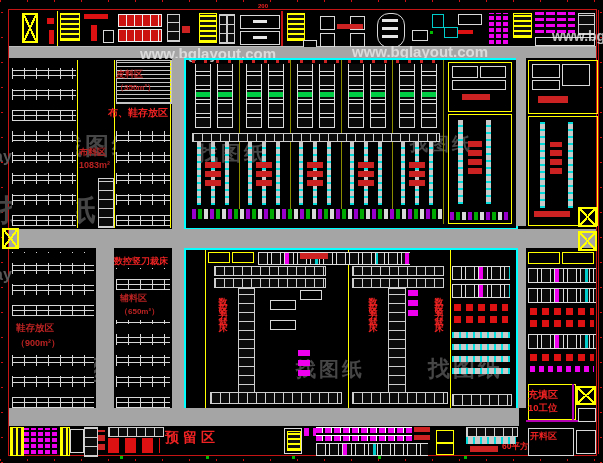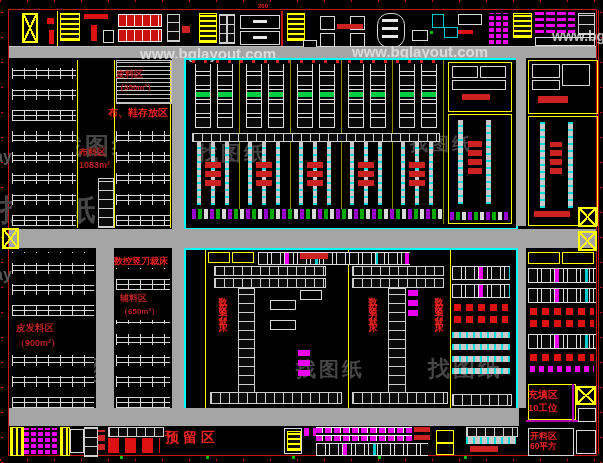--- a/index.html
+++ b/index.html
@@ -224,21 +224,21 @@
   <div class="abs dotV" style="left:568px;top:122px;width:5px;height:86px"></div>
   <div class="abs rblob" style="left:550px;top:142px;width:12px;height:32px"></div>
   <div class="abs rblobS" style="left:534px;top:211px;width:36px;height:6px"></div>
 
   <div class="abs corr" style="left:9px;top:229px;width:587px;height:19px"></div>
   <div class="abs xbox" style="left:2px;top:228px;width:17px;height:21px"></div>
   <div class="abs xbox" style="left:578px;top:207px;width:19px;height:20px"></div>
   <div class="abs xbox" style="left:578px;top:231px;width:19px;height:20px"></div>
 
   <div class="abs rack" style="left:12px;top:252px;width:82px;height:64px"></div>
-  <div class="abs t td" style="left:16px;top:322px;width:74px;font-size:9.5px">皮发料区</div>
+  <div class="abs t td" style="left:16px;top:322px;width:74px;font-size:9.5px">鞋存放区</div>
   <div class="abs t td" style="left:16px;top:337px;width:74px;font-size:9px">（900m²）</div>
   <div class="abs rack" style="left:12px;top:352px;width:82px;height:56px"></div>
   <div class="abs corr" style="left:96px;top:248px;width:18px;height:160px"></div>
   <div class="abs t" style="left:114px;top:255px;width:58px;font-size:9px">数控竖刀裁床</div>
   <div class="abs rack" style="left:116px;top:268px;width:54px;height:22px"></div>
   <div class="abs t td" style="left:120px;top:292px;width:48px;font-size:9px">辅料区</div>
   <div class="abs t td" style="left:120px;top:306px;width:48px;font-size:8px">（650m²）</div>
   <div class="abs rack" style="left:116px;top:320px;width:54px;height:88px"></div>
   <div class="abs corr" style="left:172px;top:248px;width:12px;height:160px"></div>
 
@@ -292,21 +292,21 @@
   <div class="abs ybox" style="left:528px;top:384px;width:46px;height:34px"></div>
   <div class="abs t" style="left:528px;top:388px;width:46px;font-size:10px">充填区</div>
   <div class="abs t" style="left:528px;top:402px;width:46px;font-size:9.5px">10工位</div>
   <div class="abs pline" style="left:526px;top:420px;width:70px;height:2px"></div>
   <div class="abs pline" style="left:572px;top:384px;width:2px;height:38px"></div>
   <div class="abs xbox" style="left:576px;top:386px;width:20px;height:19px"></div>
   <div class="abs whitebox" style="left:578px;top:408px;width:16px;height:12px"></div>
 
   <div class="abs whitebox" style="left:528px;top:428px;width:44px;height:26px"></div>
   <div class="abs t" style="left:530px;top:430px;width:40px;font-size:9px">开料区</div>
-  <div class="abs t" style="left:530px;top:441px;width:40px;font-size:8.5px">60平方</div>
+  <div class="abs t" style="left:502px;top:441px;width:40px;font-size:8.5px">60平方</div>
   <div class="abs whitebox" style="left:576px;top:430px;width:18px;height:22px"></div>
 
   <div class="abs corr" style="left:9px;top:408px;width:510px;height:18px"></div>
 
   <div class="abs stairYv" style="left:10px;top:427px;width:12px;height:27px"></div>
   <div class="abs seatsM" style="left:24px;top:428px;width:34px;height:26px"></div>
   <div class="abs stairYv" style="left:60px;top:427px;width:8px;height:27px"></div>
   <div class="abs whitebox" style="left:70px;top:429px;width:12px;height:22px"></div>
   <div class="abs vstack" style="left:84px;top:427px;width:12px;height:28px"></div>
   <div class="abs rblob" style="left:98px;top:430px;width:7px;height:20px"></div>

